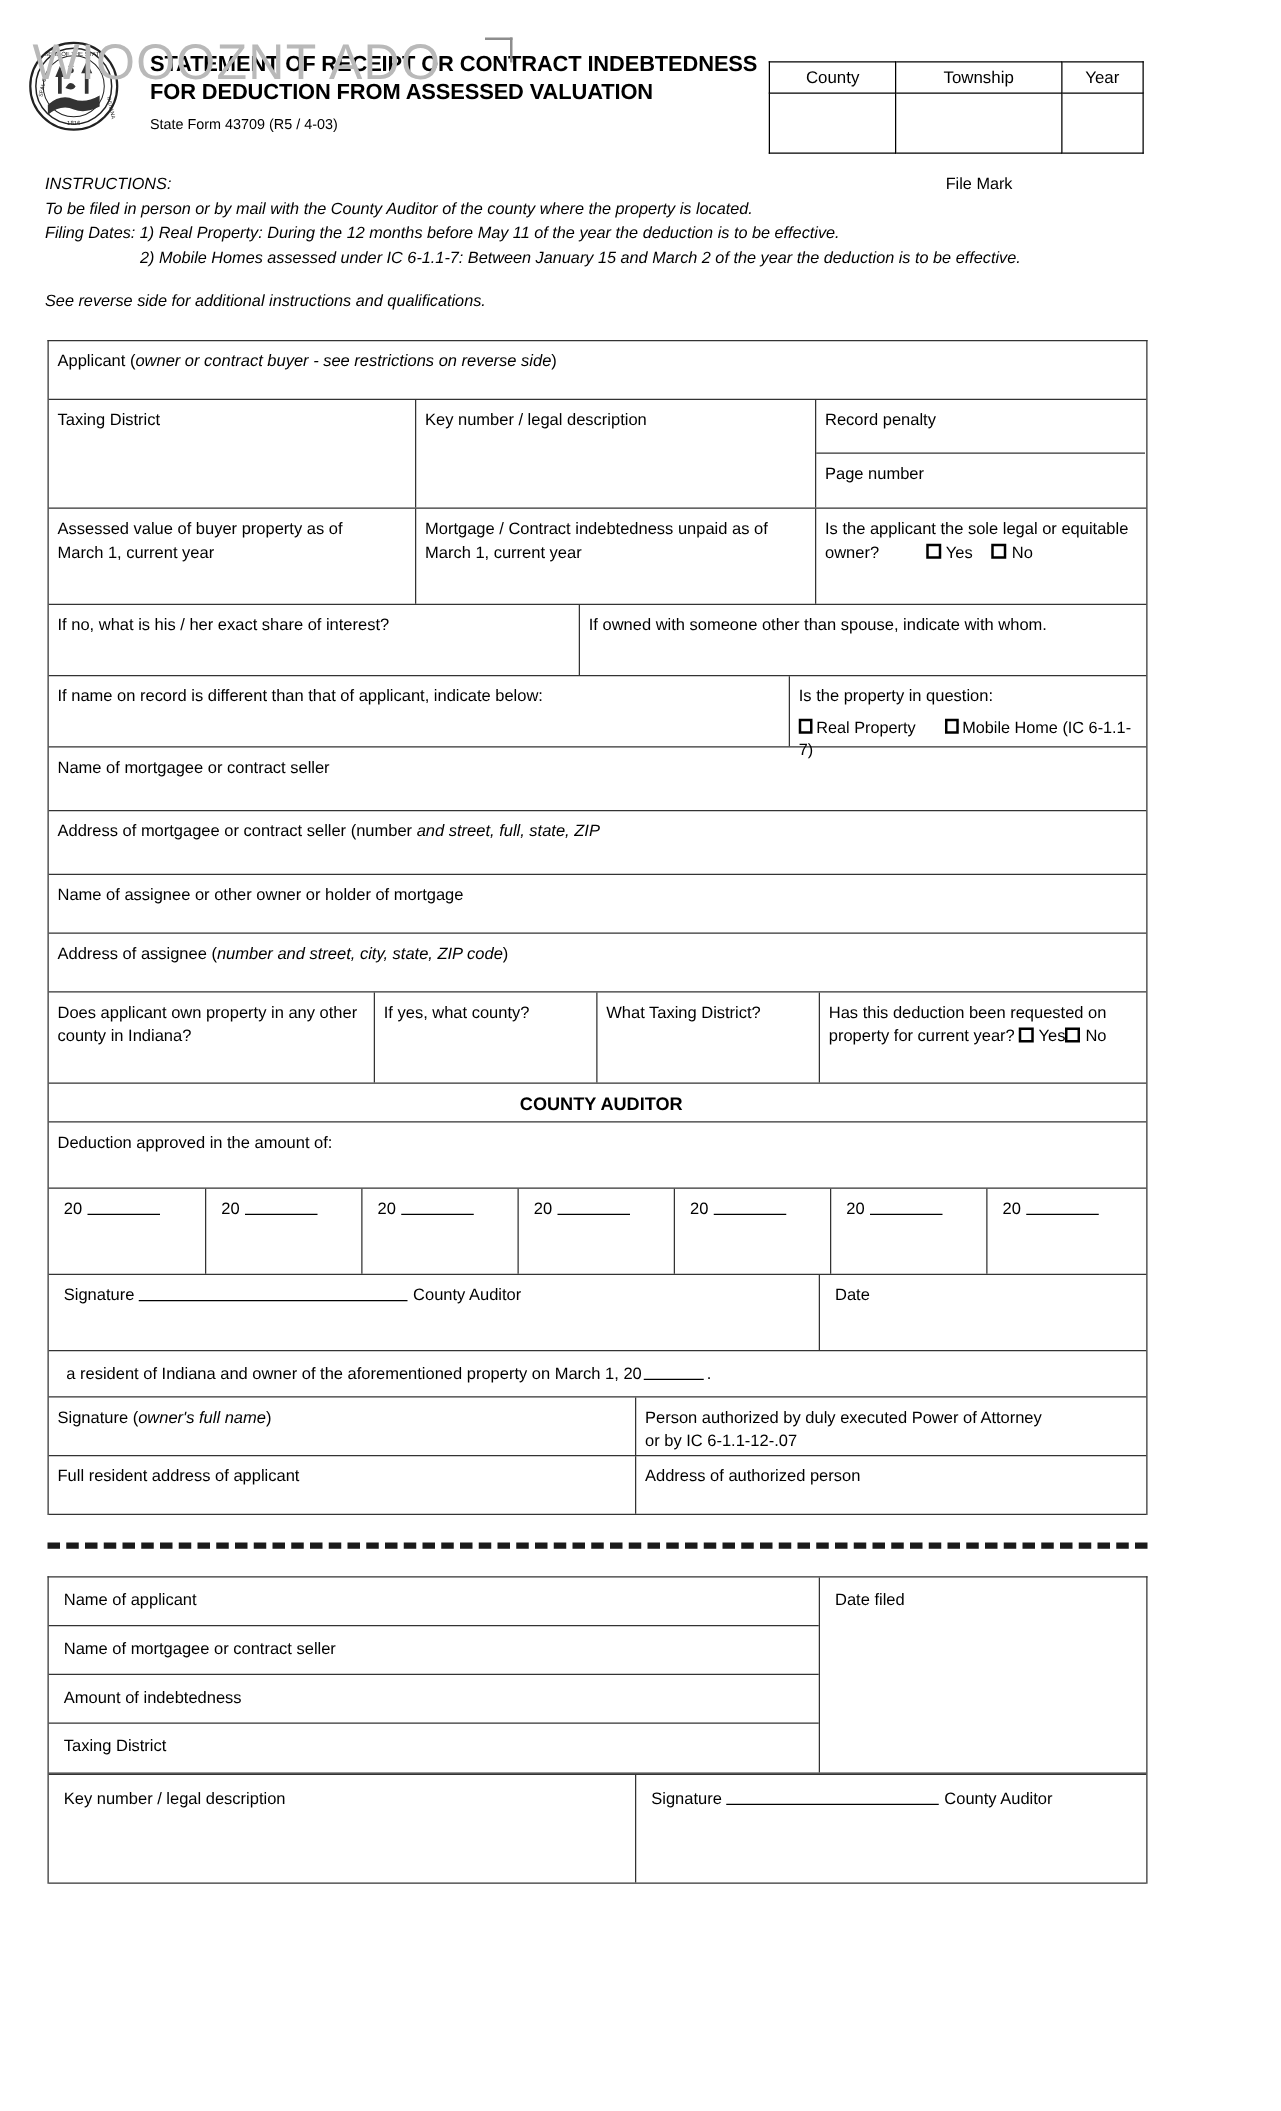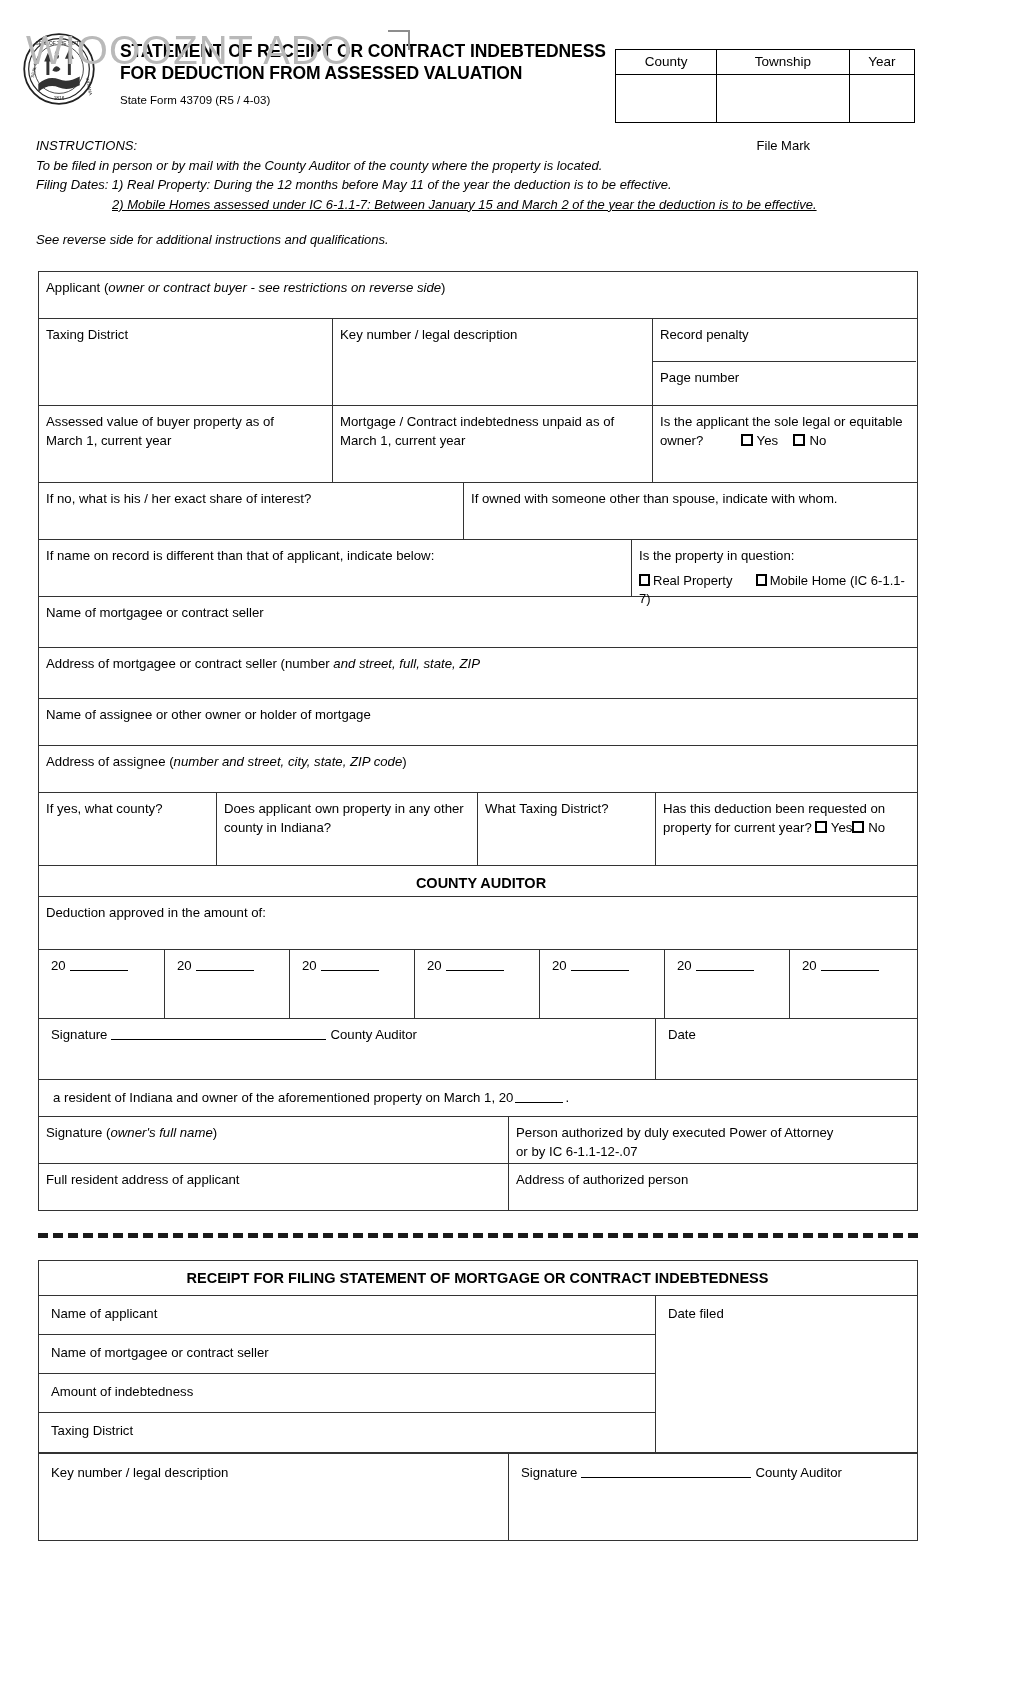--- a/index.html
+++ b/index.html
@@ -106,21 +106,21 @@
   
   .instructions {
     margin: 26px 0 0 36px;
     font-size: 13px;
     font-style: italic;
     line-height: 1.5;
     position: relative;
     width: 880px;
   }
   .instructions .ln { white-space: nowrap; }
-  .instructions .indent { padding-left: 76px; text-decoration: underline; }
+  .instructions .indent { padding-left: 76px; }
   .filemark {
     position: absolute;
     right: 106px;
     top: 0px;
     font-style: normal;
     font-size: 13px;
   }
   .seerev {
     margin: 18px 0 0 36px;
     font-size: 13px;
@@ -395,26 +395,26 @@
       </div>
     </div>
 
     <div class="row">
       <div class="cell h46" style="width:877px">
         <span class="lbl"><span>Address of assignee (</span><i>number and street, city, state, ZIP code</i><span>)</span></span>
       </div>
     </div>
 
     <div class="row">
-      <div class="cell h72" style="width:178px">
-        <span class="lbl">If yes, what county?</span>
-      </div>
       <div class="cell h72" style="width:261px">
         <span class="lbl">Does applicant own property in any other</span>
         <span class="lbl">county in Indiana?</span>
+      </div>
+      <div class="cell h72" style="width:178px">
+        <span class="lbl">If yes, what county?</span>
       </div>
       <div class="cell h72" style="width:178px">
         <span class="lbl">What Taxing District?</span>
       </div>
       <div class="cell h72" style="width:260px">
         <span class="lbl">Has this deduction been requested on</span>
         <span class="lbl"><span>property for current year?</span><span class="cbx" style="margin-left:3px"></span><span>Yes</span><span class="cbx"></span><span>No</span></span>
       </div>
     </div>
 
@@ -470,23 +470,20 @@
       <div class="cell h46" style="width:407px">
         <span class="lbl">Address of authorized person</span>
       </div>
     </div>
 
   </div>
 
   <div class="dashsep"></div>
 
   <div class="receipt-box">
-    <div class="row">
-      <div class="rcpt-title" style="width:877px">RECEIPT FOR FILING STATEMENT OF MORTGAGE OR CONTRACT INDEBTEDNESS</div>
-    </div>
 
     <div class="row">
       <div style="width:617px;border-right:1.5px solid #333">
         <div class="rcpt-line"><span>Name of applicant</span></div>
         <div class="rcpt-line"><span>Name of mortgagee or contract seller</span></div>
         <div class="rcpt-line"><span>Amount of indebtedness</span></div>
         <div class="rcpt-line" style="border-bottom:none"><span>Taxing District</span></div>
       </div>
       <div style="width:260px">
         <div class="rcpt-line" style="border-bottom:none;height:156px"><span>Date filed</span></div>

